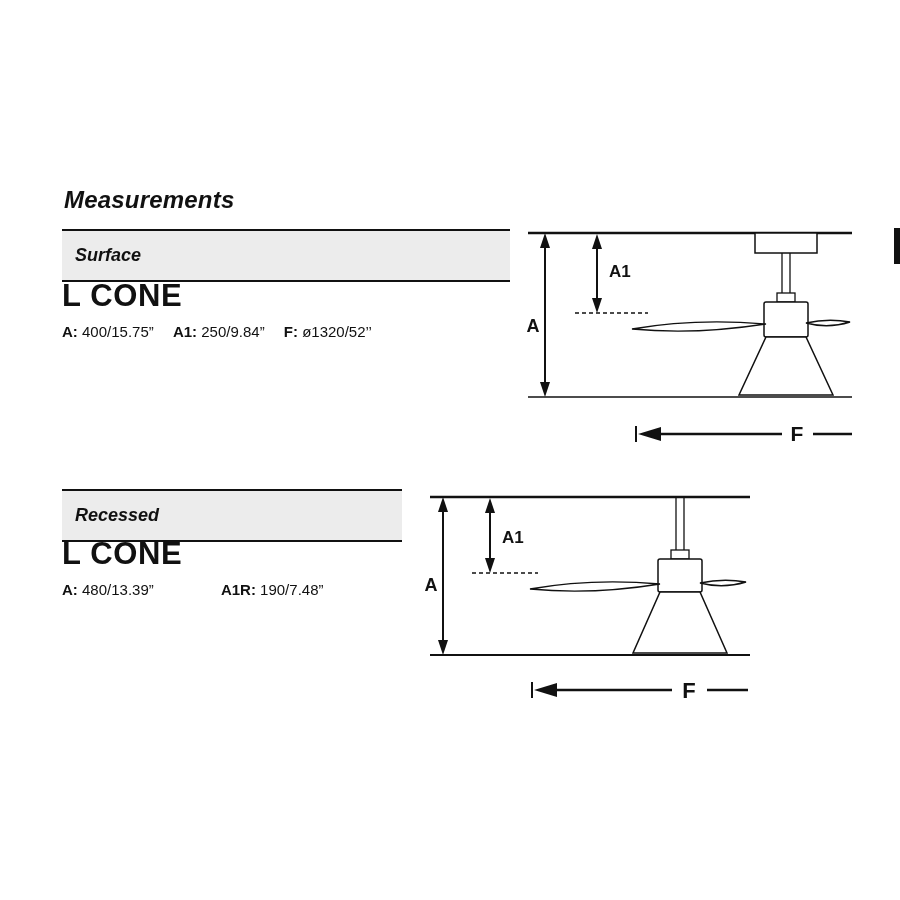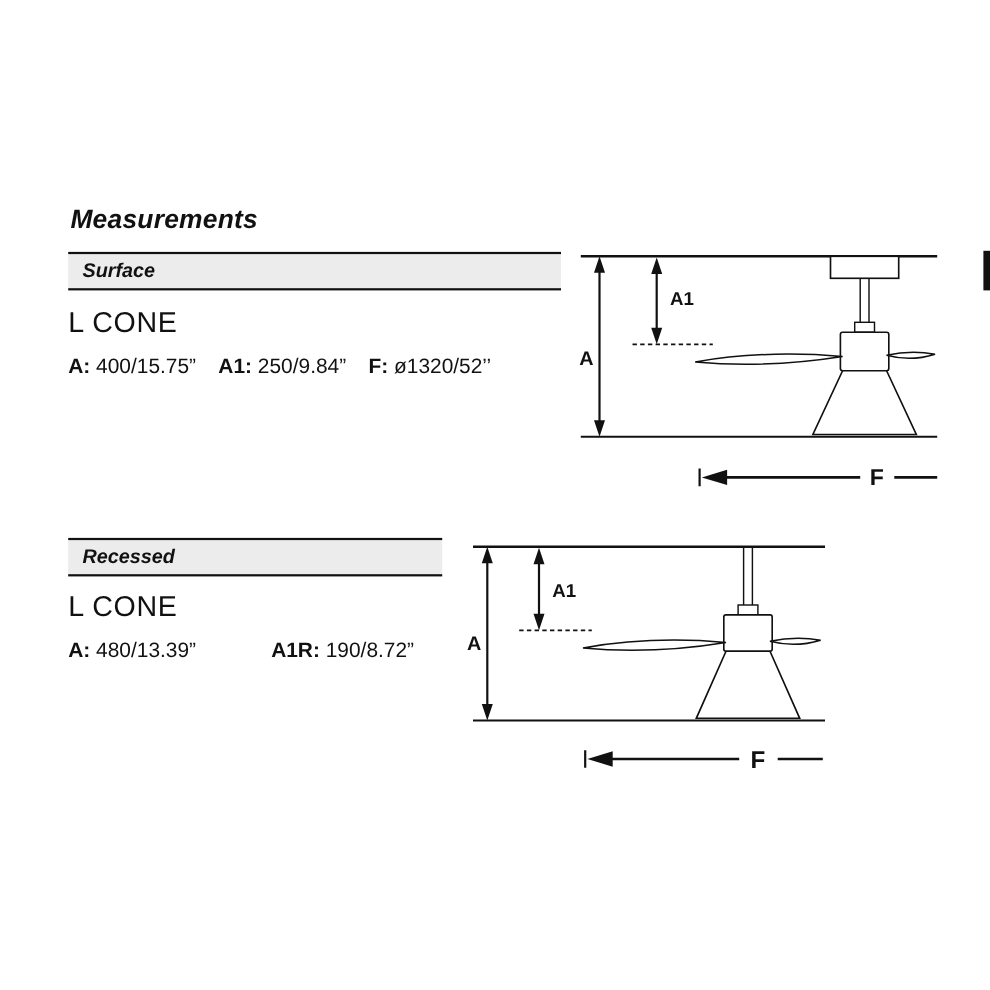--- a/index.html
+++ b/index.html
@@ -10,33 +10,33 @@
   }
   .abs { position:absolute; }
 
   .page-title {
     left:64px; top:186px;
     font-size:24px; font-weight:bold; font-style:italic;
     letter-spacing:0.2px;
   }
 
   .section-bar {
-    height:35px; background:#ececec;
+    height:53px; background:#ececec;
     border-top:2px solid #111; border-bottom:2px solid #111;
     display:flex; align-items:center; padding-left:13px;
     font-size:18px; font-weight:bold; font-style:italic;
   }
   .bar-1 { left:62px; top:229px; width:448px; }
   .bar-2 { left:62px; top:489px; width:340px; }
 
-  .product { font-size:26px; font-weight:normal; letter-spacing:0.6px; }
+  .product { font-size:31px; font-weight:bold; letter-spacing:0.6px; }
   .product-1 { left:62px; top:278px; }
   .product-2 { left:62px; top:536px; }
 
-  .specs { font-size:19px; white-space:nowrap; }
+  .specs { font-size:15px; white-space:nowrap; }
   .specs-1 { left:62px; top:323px; }
   .specs-2 { left:62px; top:581px; }
   .spec { margin-right:15px; }
   .specs-2 .spec { margin-right:63px; }
   .spec b { font-weight:bold; }
 
   .diagram-1 { left:520px; top:225px; width:380px; height:230px; }
   .diagram-2 { left:420px; top:488px; width:340px; height:215px; }
 
   svg text {
@@ -110,21 +110,21 @@
 </div>
 
 <div class="abs section-bar bar-2">
   <span>Recessed</span>
 </div>
 
 <div class="abs product product-2">L CONE</div>
 
 <div class="abs specs specs-2">
   <span class="spec"><b>A:</b> <span>480/13.39”</span></span>
-  <span class="spec"><b>A1R:</b> <span>190/8.72”</span></span>
+  <span class="spec"><b>A1R:</b> <span>190/7.48”</span></span>
 </div>
 
 <div class="abs diagram-2">
   <svg width="340" height="215" viewBox="0 0 340 215">
 
     <line x1="10" y1="9" x2="330" y2="9" stroke="#111" stroke-width="2.4"></line>
 
     <line x1="10" y1="167" x2="330" y2="167" stroke="#111" stroke-width="1.9"></line>
 
     <g fill="#fff" stroke="#111">

